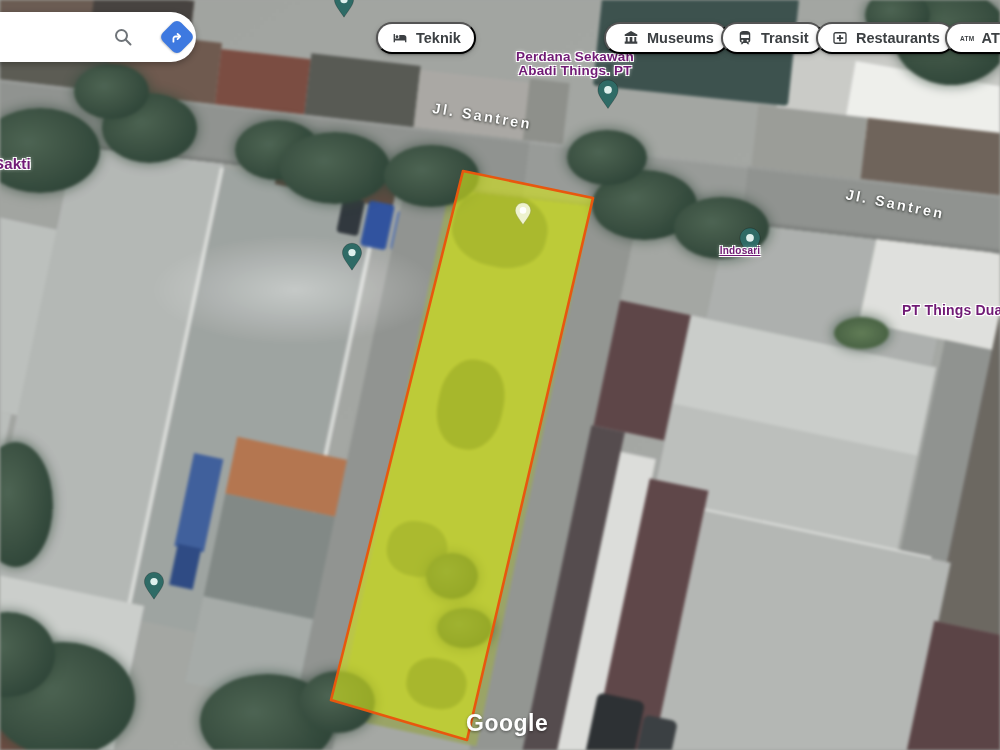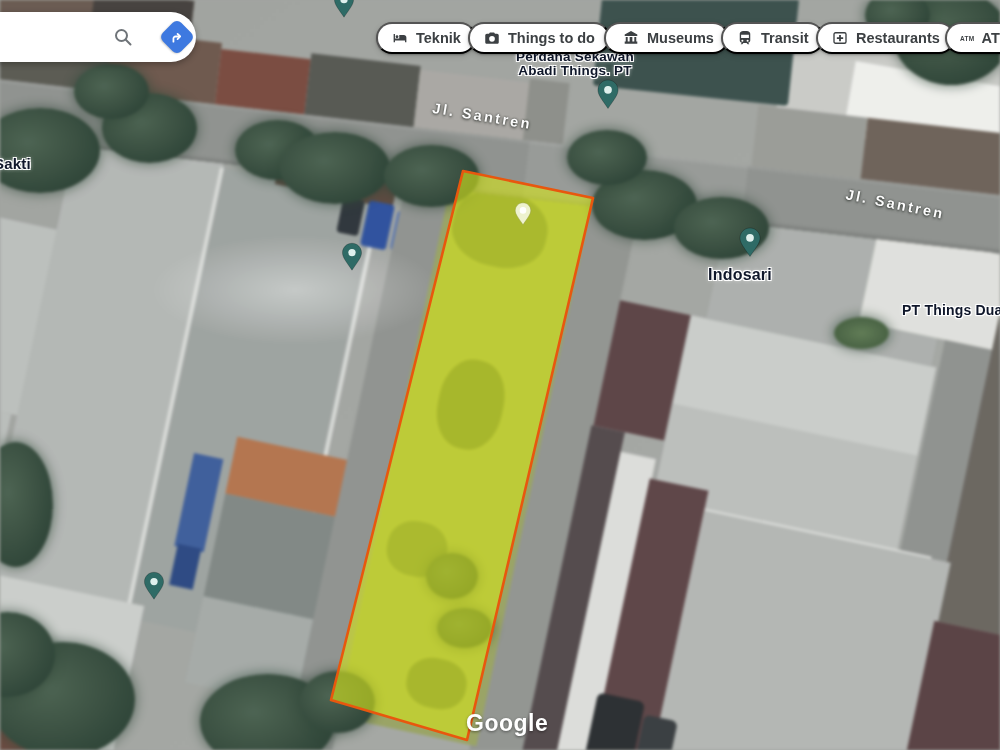--- a/index.html
+++ b/index.html
@@ -98,24 +98,24 @@
 
   
   .parcel-svg{position:absolute;left:0;top:0;z-index:4;}
   .parcel-svg polygon{stroke-width:2.6;stroke-linejoin:round;}
 
   
   .pin{position:absolute;z-index:5;}
 
   
   .plabel{position:absolute;z-index:6;font-weight:700;font-size:13.5px;line-height:14px;
-          color:#0f172a;text-align:center;letter-spacing:.2px;
+          color:#701a75;text-align:center;letter-spacing:.2px;
           text-shadow:-1px -1px 0 #fff,1px -1px 0 #fff,-1px 1px 0 #fff,1px 1px 0 #fff,0 0 4px #fff;}
   #lbl-perdana{left:495px;top:50px;width:160px;}
-  #lbl-indosari{left:695px;top:268px;width:90px;font-size:16px;}
+  #lbl-indosari{left:695px;top:244px;width:90px;font-size:10px;text-decoration:underline;}
   #lbl-karya{left:902px;top:303px;white-space:nowrap;font-size:14px;}
   #lbl-sakti{left:-6px;top:157px;font-size:15px;}
   .rlabel{position:absolute;z-index:6;font-weight:700;font-size:14.5px;color:#fdfdfd;
           letter-spacing:2.4px;white-space:nowrap;
           text-shadow:0 1px 3px rgba(35,40,35,.85),0 0 2px rgba(35,40,35,.6);}
   #rl1{left:432px;top:108px;transform:rotate(9.5deg);}
   #rl2{left:845px;top:196px;transform:rotate(11.5deg);}
   #gwm{position:absolute;z-index:6;left:466px;top:710px;font-size:23px;font-weight:700;
        color:#fff;letter-spacing:.5px;text-shadow:0 1px 3px rgba(0,0,0,.45);}
 
@@ -285,26 +285,20 @@
       </div>
     </div>
 
     <button class="chip" id="chip1">
       <svg class="cicon" viewBox="0 0 24 24">
         <path d="M3.5 6.5v11h1.8v-2.2h13.4v2.2h1.8v-6.3c0-1.8-1.5-3.3-3.3-3.3H11v4.9H5.3V6.5H3.5z"></path>
         <circle cx="8" cy="10.3" r="1.9"></circle>
       </svg>
       <span>Teknik</span>
     </button>
-    <button class="chip" id="chip2">
-      <svg class="cicon" viewBox="0 0 24 24">
-        <path fill-rule="evenodd" d="M9.2 4.5L8 6.2H5.2C4 6.2 3 7.2 3 8.4v9.2c0 1.2 1 2.2 2.2 2.2h13.6c1.2 0 2.2-1 2.2-2.2V8.4c0-1.2-1-2.2-2.2-2.2H16l-1.2-1.7H9.2zM12 9.3a3.8 3.8 0 110 7.6 3.8 3.8 0 010-7.6z"></path>
-      </svg>
-      <span>Things to do</span>
-    </button>
     <button class="chip" id="chip3">
       <svg class="cicon" viewBox="0 0 24 24">
         <path d="M12 2.8L3.6 7.4v1.9h16.8V7.4L12 2.8zM5 10.5v6.3H3.6v2.9h16.8v-2.9H19v-6.3h-2.6v6.3h-2.6v-6.3h-3.6v6.3H7.6v-6.3H5z"></path>
       </svg>
       <span>Museums</span>
     </button>
     <button class="chip" id="chip4">
       <svg class="cicon" viewBox="0 0 24 24">
         <path d="M12 2.8c-3.9 0-7 .5-7 3.9v8.6c0 1.6 1.3 2.9 2.9 2.9L6.4 20v.4h2l1.5-1.7h4.2l1.5 1.7h2V20l-1.5-1.8c1.6 0 2.9-1.3 2.9-2.9V6.7c0-3.4-3.1-3.9-7-3.9zM6.8 12V7.6h10.4V12H6.8zm1.7 4.9a1.3 1.3 0 110-2.7 1.3 1.3 0 010 2.7zm7 0a1.3 1.3 0 110-2.7 1.3 1.3 0 010 2.7z"></path>
       </svg>

